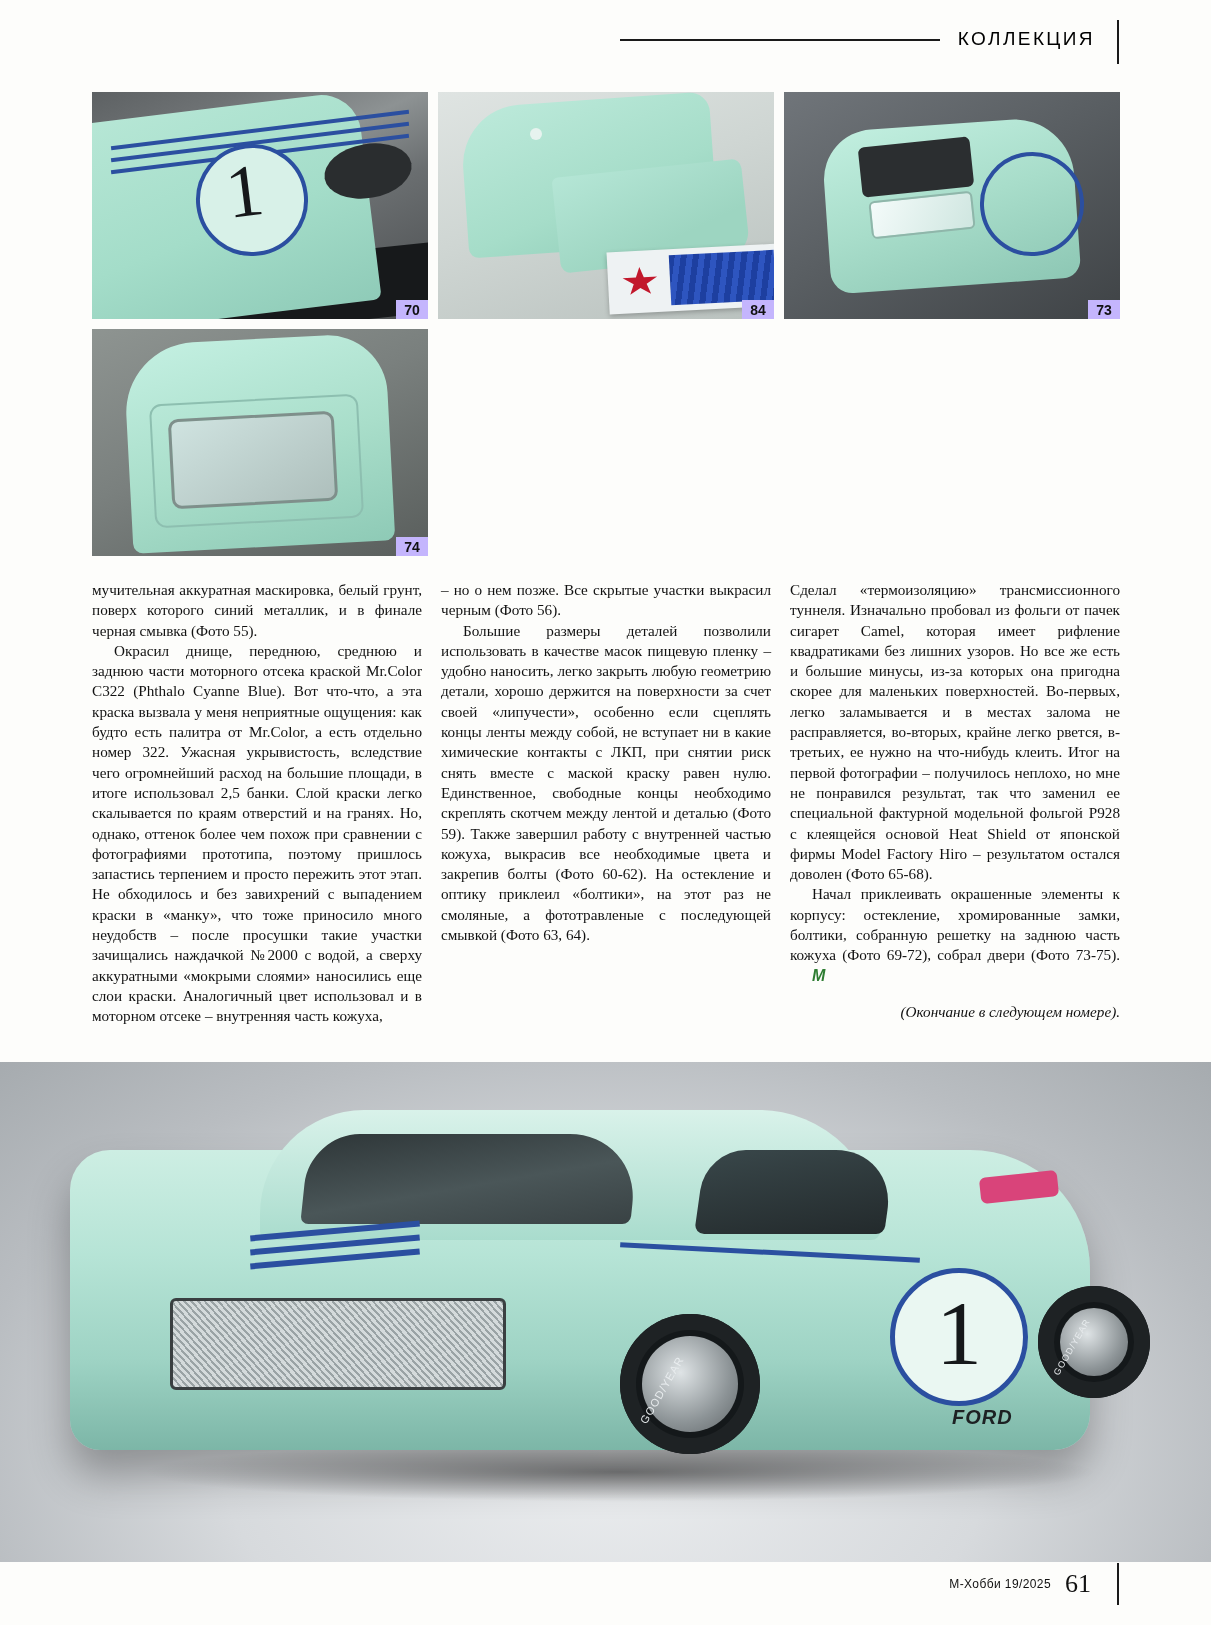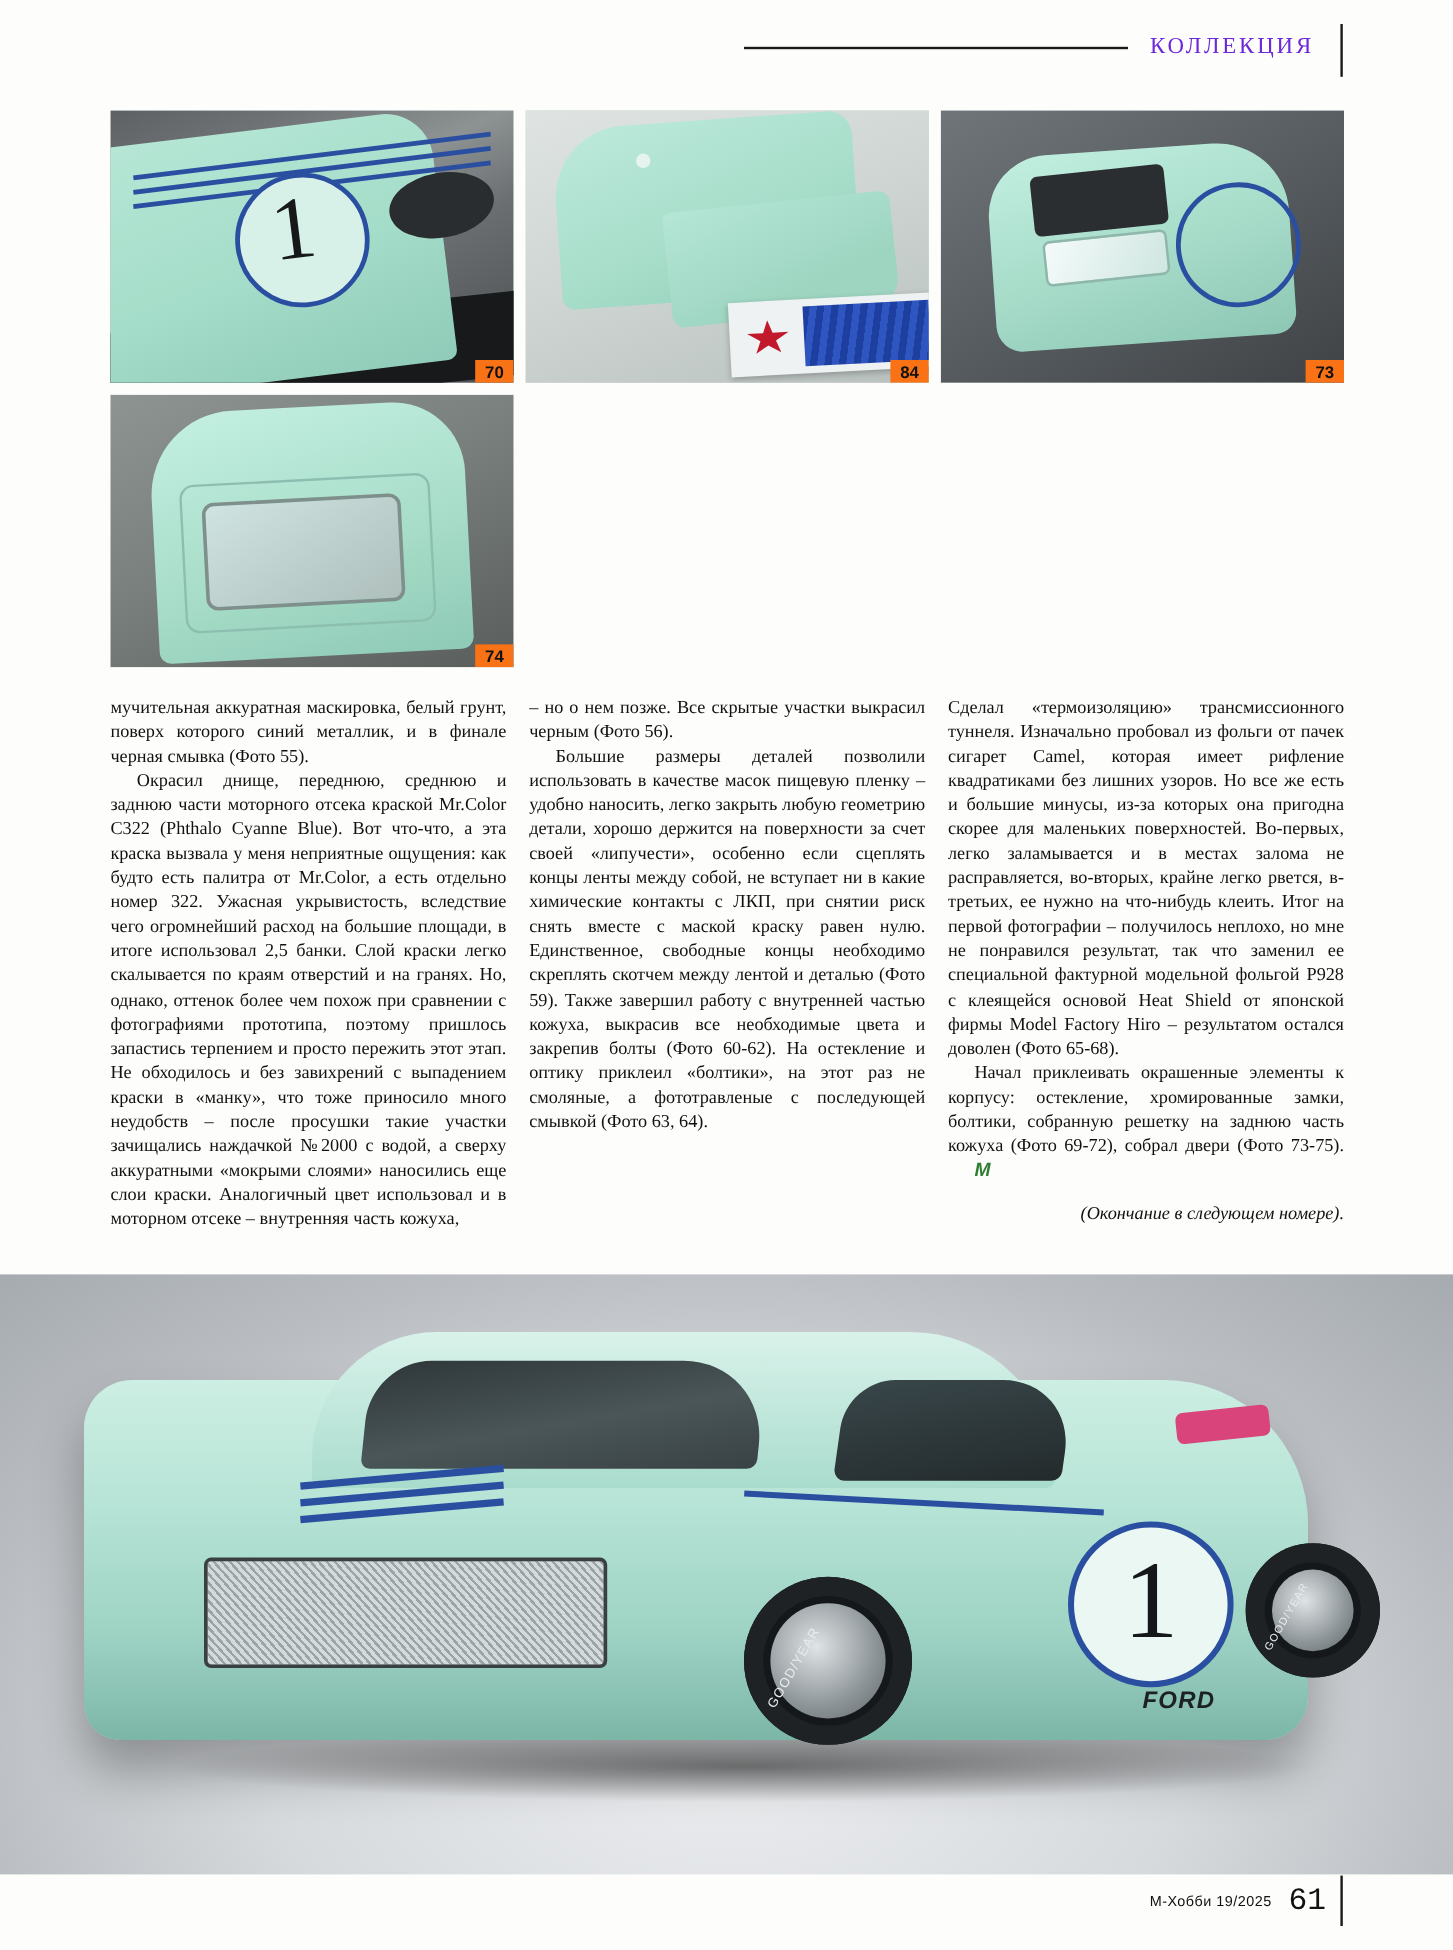--- a/index.html
+++ b/index.html
@@ -26,24 +26,24 @@
     gap: 0;
   }
   .header-rule {
     width: 320px;
     height: 2px;
     background: #1a1a1a;
     margin-right: 18px;
     margin-top: 2px;
   }
   .header-title {
-    font-family: Liberation Serif, serif;
+    font-family: Liberation Sans, sans-serif;
     font-size: 19px;
     letter-spacing: 2.4px;
-    color: #6d28d9;
+    color: #000000;
     font-weight: 400;
   }
   .header-tick {
     position: absolute;
     right: 0;
     top: -8px;
     width: 2px;
     height: 44px;
     background: #1a1a1a;
   }
@@ -62,21 +62,21 @@
   }
   .photo {
     position: relative;
     overflow: hidden;
     background: #cfd5d2;
   }
   .photo .num {
     position: absolute;
     right: 0;
     bottom: 0;
-    background: #f97316;
+    background: #c4b5fd;
     color: #111;
     font-family: "Liberation Sans", sans-serif;
     font-size: 14px;
     font-weight: 700;
     padding: 3px 8px 2px 8px;
     line-height: 1;
     min-width: 16px;
     text-align: center;
   }
 
@@ -490,25 +490,25 @@
   }
   .footer-issue {
     font-family: "Liberation Sans", sans-serif;
     font-size: 12px;
     color: #111;
     margin-bottom: 6px;
     letter-spacing: .4px;
   }
   .footer-page {
     position: relative;
-    font-family: Liberation Mono, monospace;
+    font-family: Liberation Serif, serif;
     font-size: 26px;
     color: #111;
     line-height: 1;
-    padding-right: 14px;
+    padding-right: 28px;
   }
   .footer-tick {
     position: absolute;
     right: 0;
     bottom: -8px;
     width: 2px;
     height: 42px;
     background: #1a1a1a;
   }
 </style>

